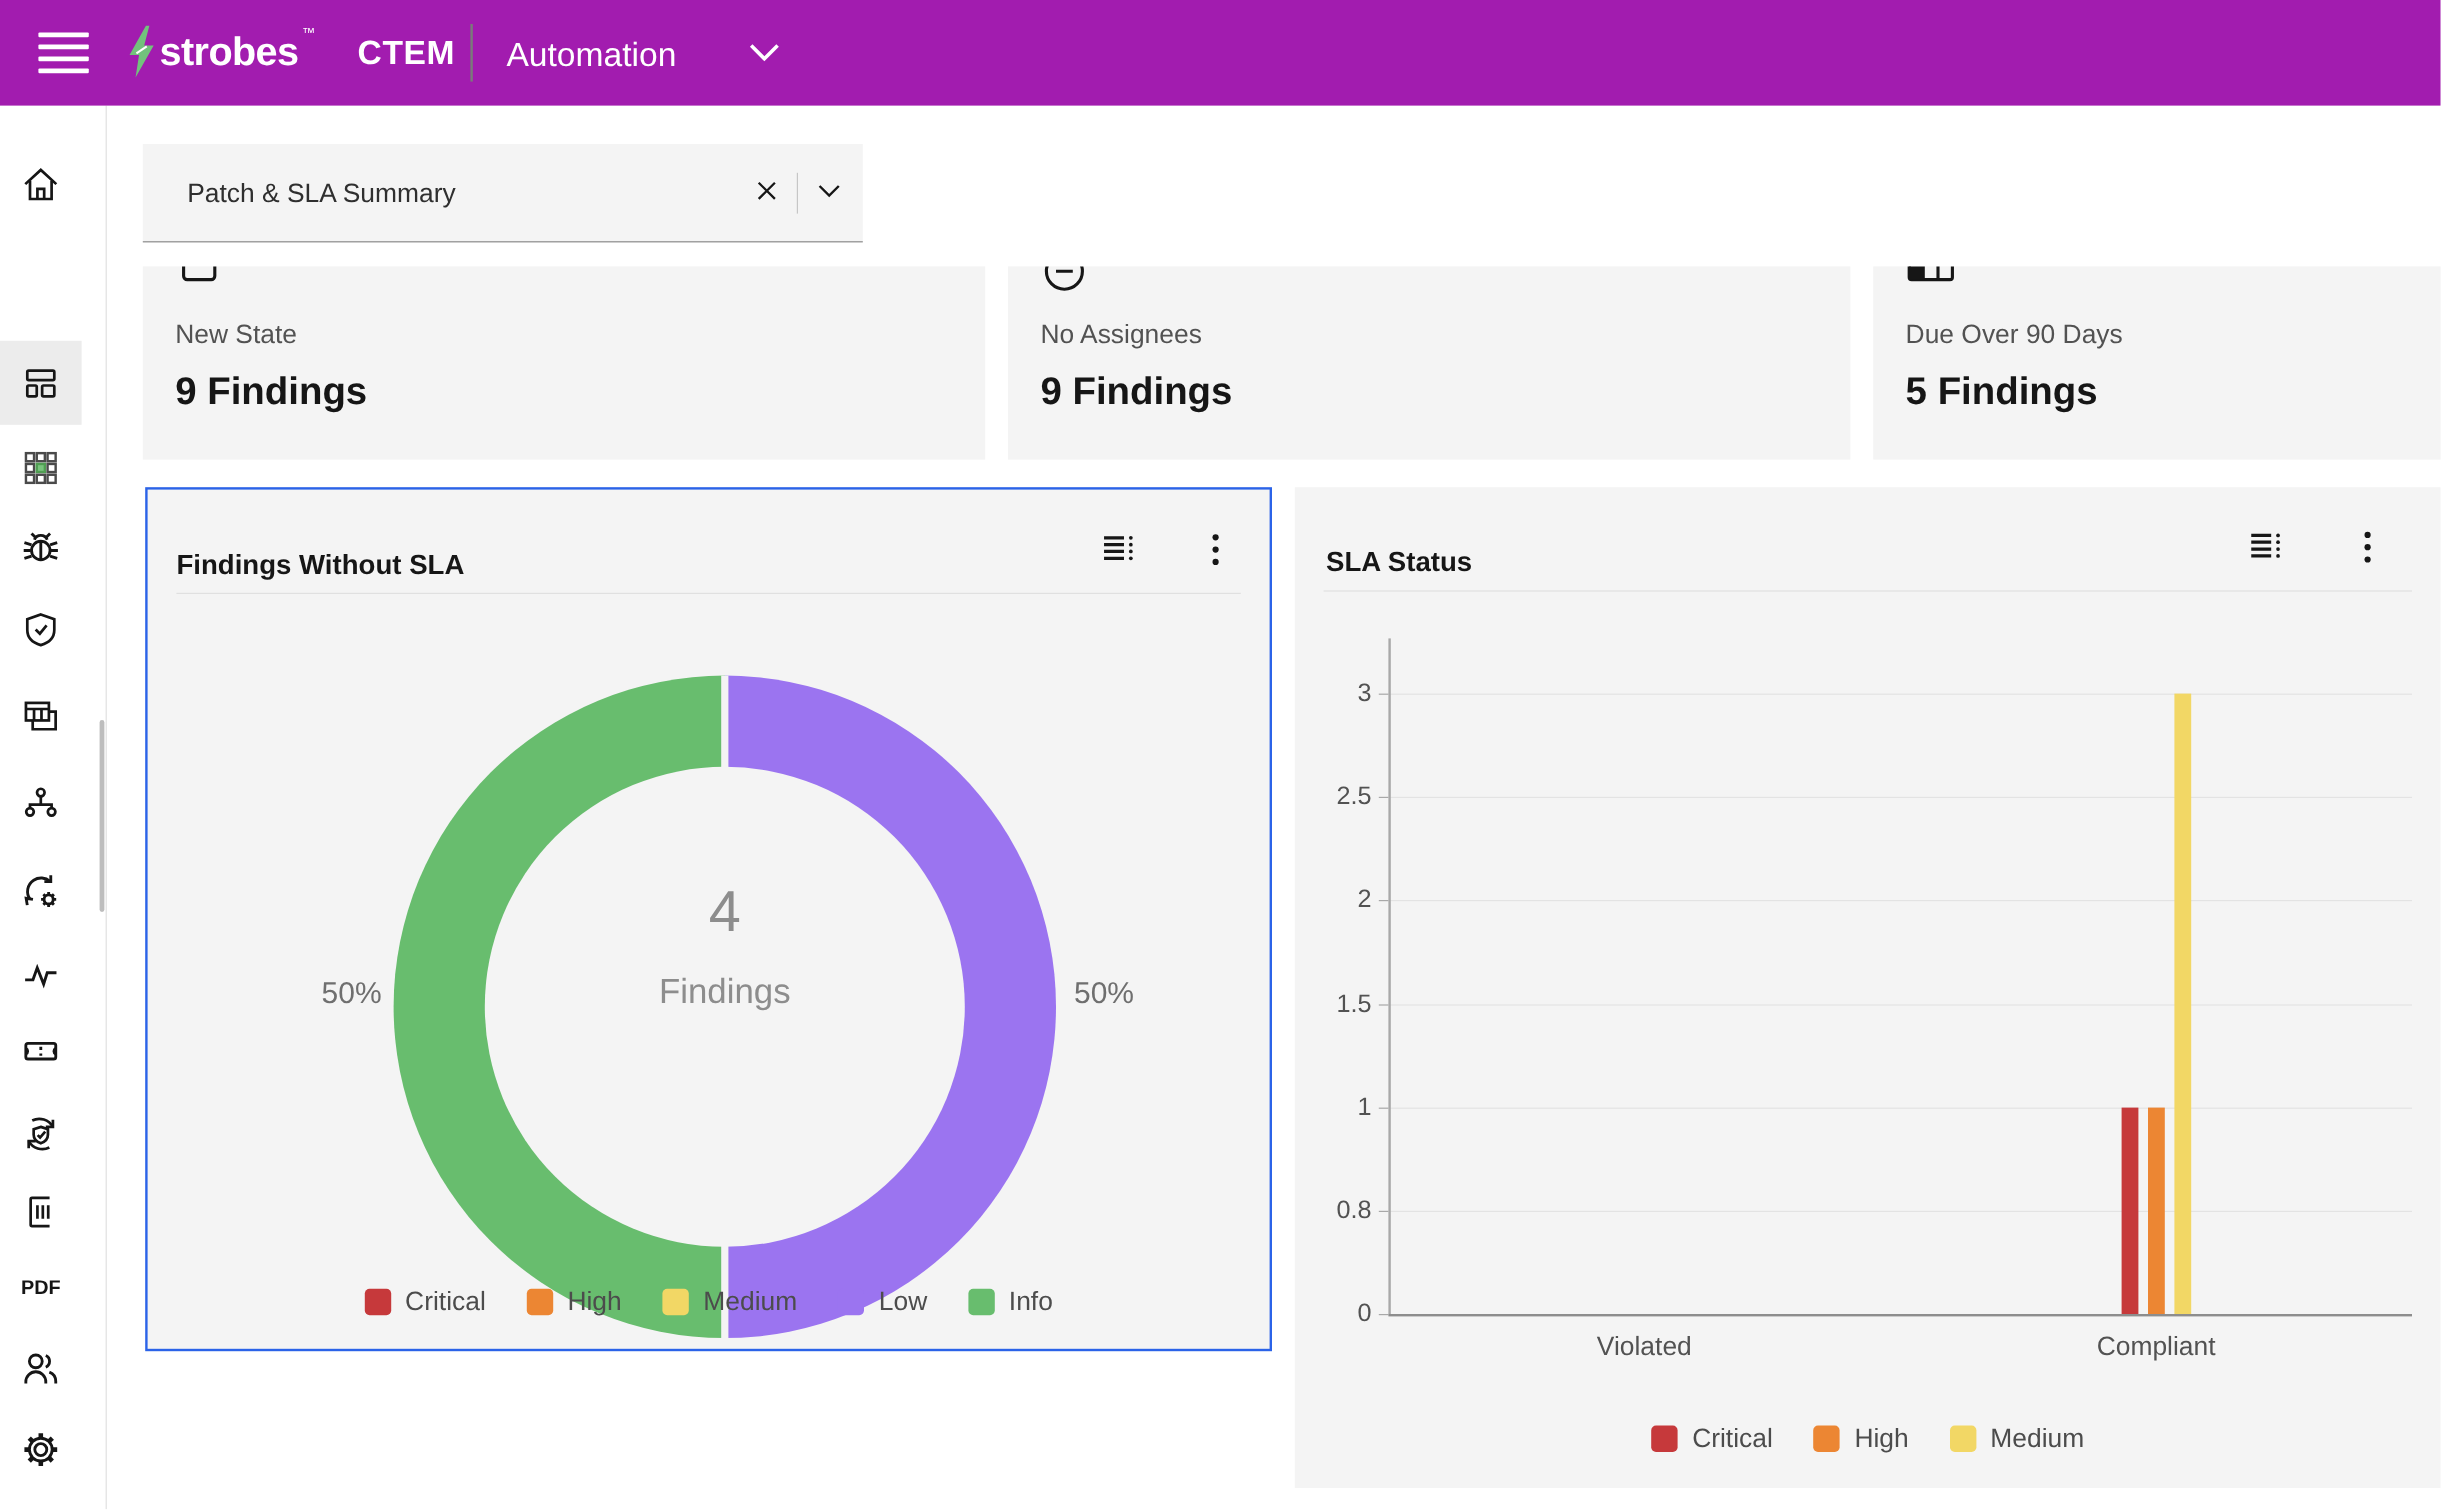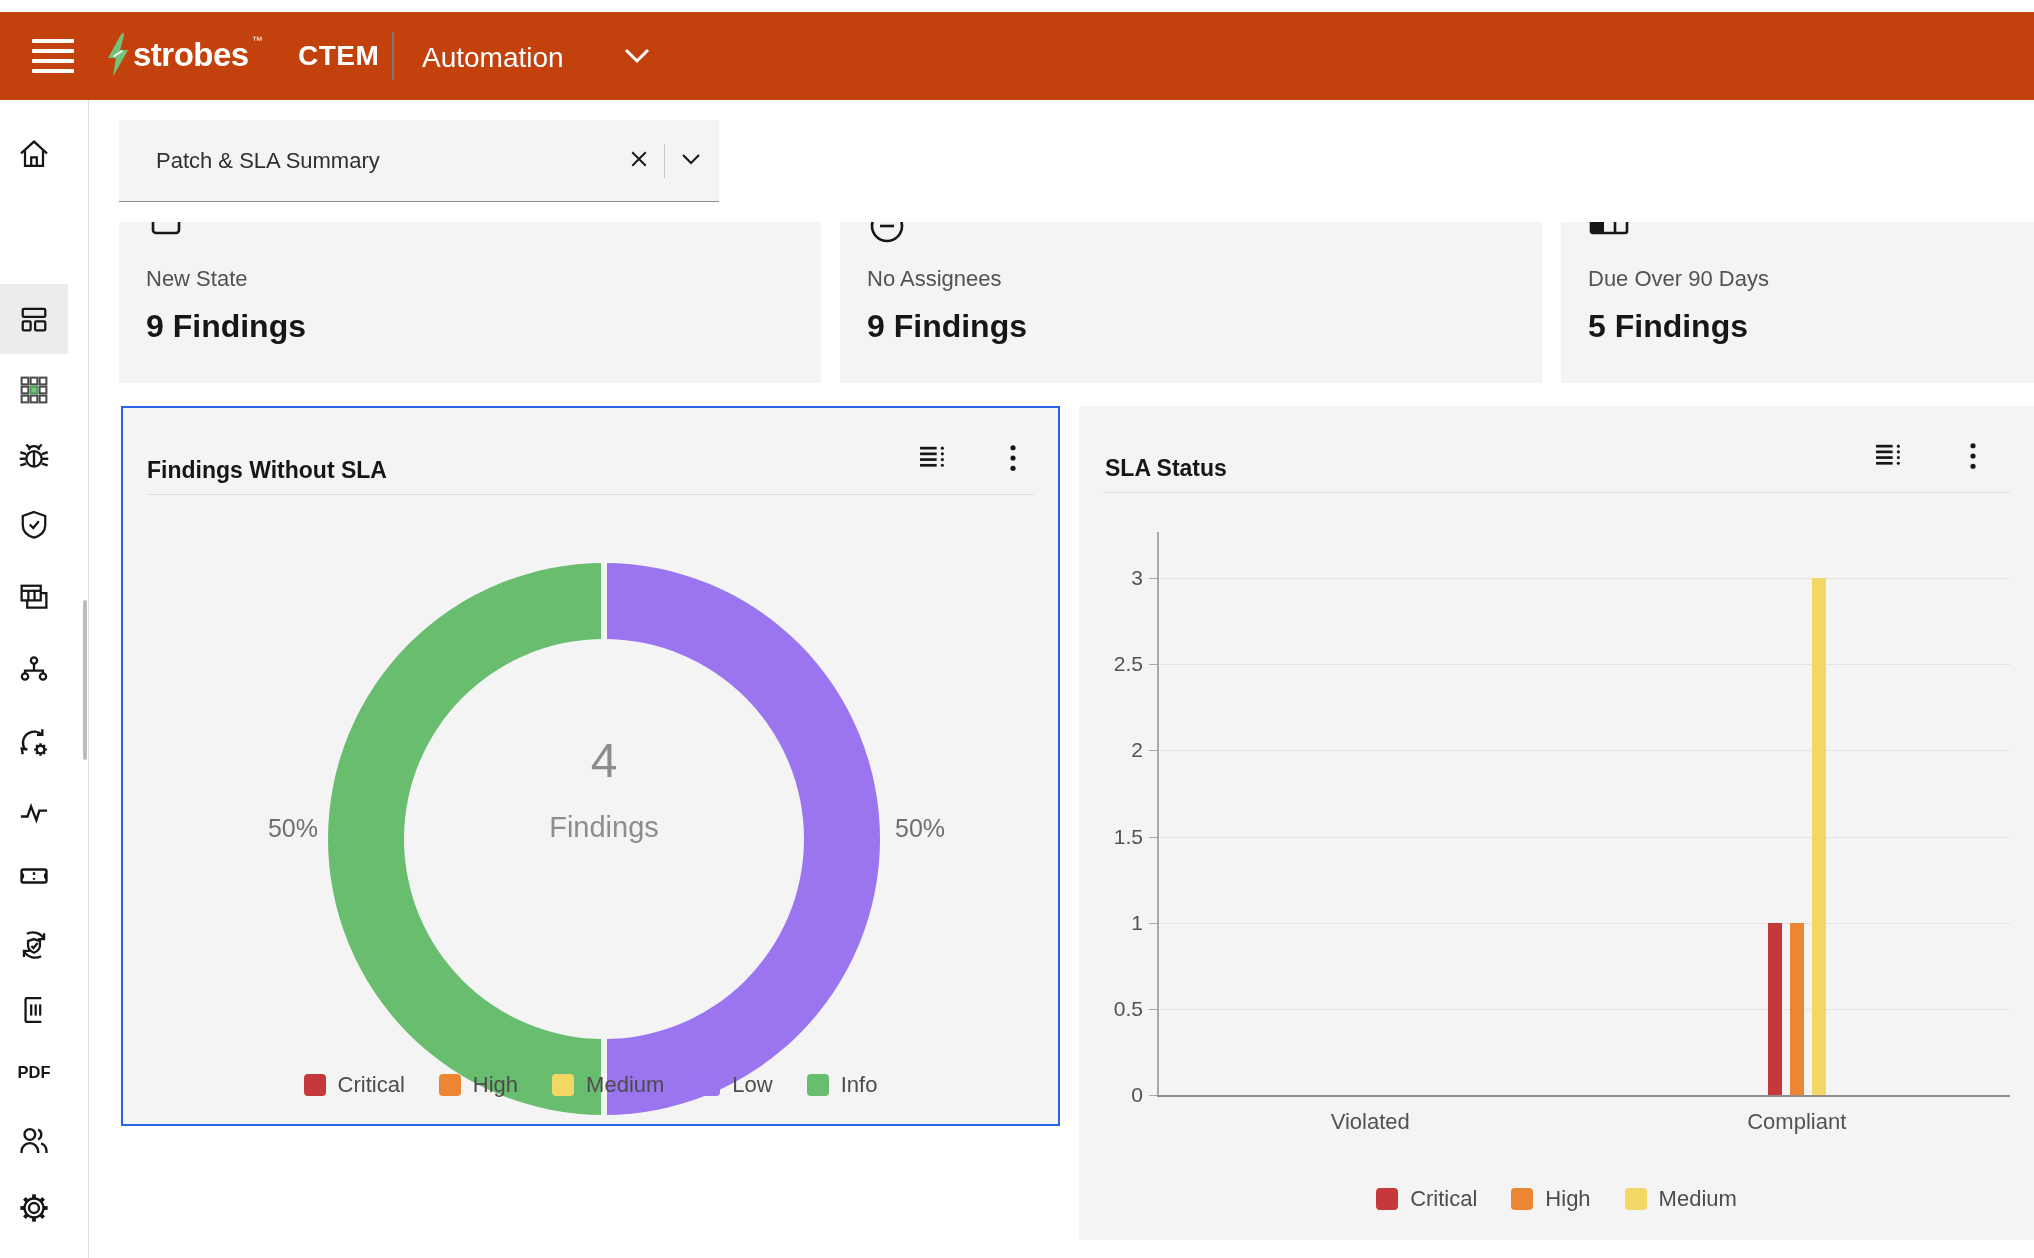--- a/index.html
+++ b/index.html
@@ -1,20 +1,20 @@
 <!DOCTYPE html>
 <html><head>
 <meta charset="utf-8">
 <style>
   html,body{margin:0;padding:0;background:#ffffff;}
   .app{position:relative;width:2034px;height:1258px;overflow:hidden;background:#ffffff;
        font-family:"Liberation Sans",sans-serif;color:#161616;}
 
   
-  .navbar{position:absolute;left:0;top:12px;width:2034px;height:88px;background:#c2410c;z-index:30;
+  .navbar{position:absolute;left:0;top:0;width:2034px;height:88px;background:#a21caf;z-index:30;
           display:flex;align-items:center;}
   .hamburger{position:absolute;left:32px;top:27px;width:42px;height:34px;cursor:pointer;background:none;border:none;padding:0;}
   .hamburger span{display:block;width:42px;height:4px;background:#ffffff;border-radius:1px;margin-bottom:6px;}
   .logo{position:absolute;left:103px;top:20px;display:flex;align-items:flex-start;}
   .logo-text{color:#ffffff;font-size:33px;font-weight:bold;letter-spacing:-0.5px;line-height:46px;}
   .logo-tm{color:#ffffff;font-size:11px;margin-left:3px;margin-top:2px;}
   .nav-module{position:absolute;left:298px;top:24px;color:#ffffff;font-size:28px;font-weight:bold;letter-spacing:0.5px;line-height:40px;}
   .nav-divider{position:absolute;left:392px;top:20px;width:2px;height:48px;background:#7a7a7a;}
   .nav-app{position:absolute;left:416px;top:25px;color:#ffffff;font-size:28px;line-height:40px;background:none;border:none;cursor:pointer;font-family:inherit;}
   .nav-chevron{position:absolute;left:624px;top:36px;cursor:pointer;background:none;border:none;padding:0;}
@@ -389,21 +389,21 @@
           <circle cx="4" cy="22.5" r="2.4"></circle>
       </svg>
     </button>
     <div class="card-divider"></div>
 
     <div id="bar-plot">
         <div class="y-tick" style="left: 70px; top: 689px;"></div>
         <div class="y-label" style="left: 0px; top: 678px;">0</div>
         <div class="gridline" style="left: 78px; width: 853px; top: 602.833px;"></div>
         <div class="y-tick" style="left: 70px; top: 602.833px;"></div>
-        <div class="y-label" style="left: 0px; top: 591.833px;">0.5</div>
+        <div class="y-label" style="left: 0px; top: 591.833px;">0.8</div>
         <div class="gridline" style="left: 78px; width: 853px; top: 516.667px;"></div>
         <div class="y-tick" style="left: 70px; top: 516.667px;"></div>
         <div class="y-label" style="left: 0px; top: 505.667px;">1</div>
         <div class="gridline" style="left: 78px; width: 853px; top: 430.5px;"></div>
         <div class="y-tick" style="left: 70px; top: 430.5px;"></div>
         <div class="y-label" style="left: 0px; top: 419.5px;">1.5</div>
         <div class="gridline" style="left: 78px; width: 853px; top: 344.333px;"></div>
         <div class="y-tick" style="left: 70px; top: 344.333px;"></div>
         <div class="y-label" style="left: 0px; top: 333.333px;">2</div>
         <div class="gridline" style="left: 78px; width: 853px; top: 258.167px;"></div>

